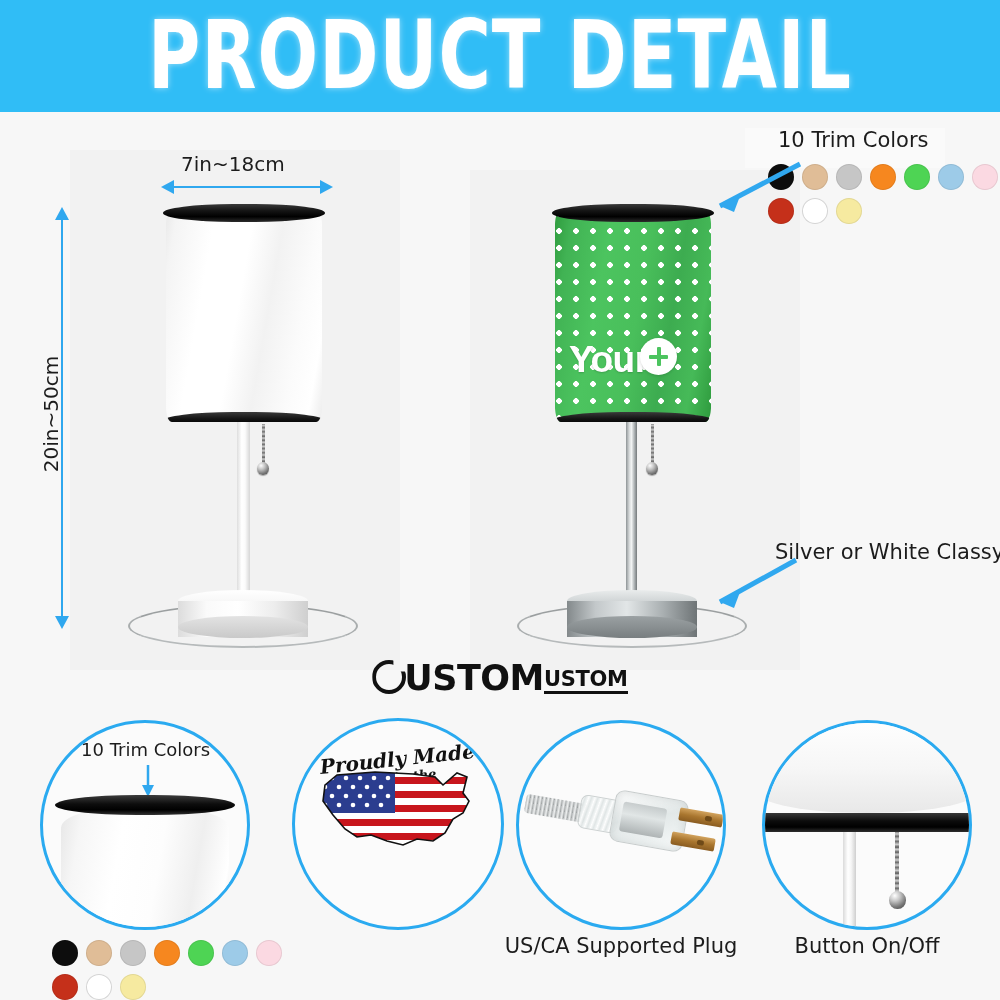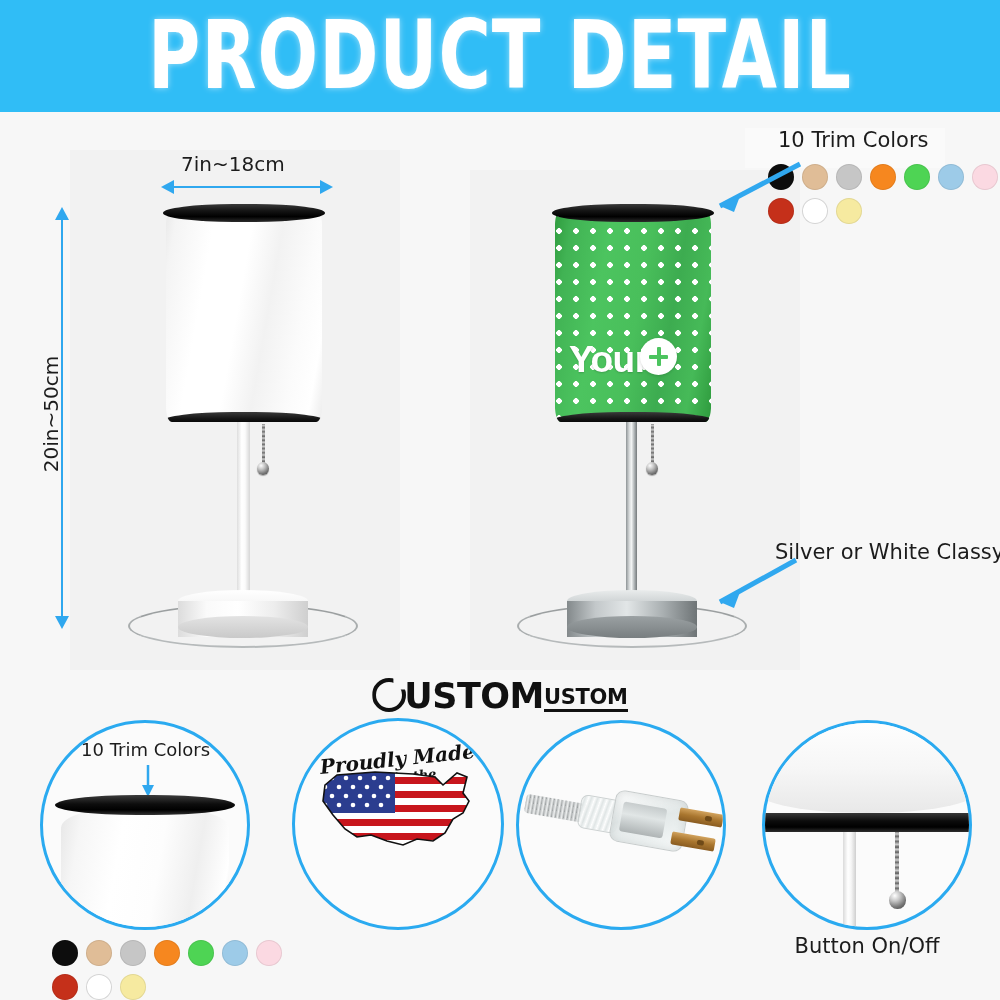--- a/index.html
+++ b/index.html
@@ -168,21 +168,21 @@
     width: 26px; height: 26px; border-radius: 50%;
     box-shadow: inset 0 0 0 1px rgba(0,0,0,0.08);
   }
   .swatch.white-sw { box-shadow: inset 0 0 0 1px #d4d4d4; }
 
   .callout-arrow { position: absolute; }
 
   
   .brand {
     position: absolute; left: 0; top: 660px; width: 1000px;
-    display: flex; justify-content: center; align-items: flex-end; margin-top: 18px;
+    display: flex; justify-content: center; align-items: flex-end;
   }
   .brand-inner { display: flex; align-items: flex-end; position: relative; }
   .brand-c {
     width: 34px; height: 34px; position: relative; margin-right: -2px; margin-bottom: 2px;
   }
   .brand-c::before {
     content:""; position: absolute; inset: 0;
     border: 4px solid #111; border-radius: 50%;
     clip-path: polygon(0 0, 62% 0, 62% 34%, 100% 34%, 100% 100%, 0 100%);
   }
@@ -524,20 +524,21 @@
 
   <div class="circle" style="left:516px;top:8px;width:210px;height:210px;">
     <div class="plug-cord"></div>
     <div class="plug-boot"></div>
     <div class="plug-body">
       <div class="plug-inner"></div>
     </div>
     <div class="plug-pin" style="left:160px;top:88px;"></div>
     <div class="plug-pin" style="left:152px;top:112px;"></div>
   </div>
+  <div class="panel-caption" style="left:476px;top:222px;width:290px;">US/CA Supported Plug</div>
 
   <div class="circle" style="left:762px;top:8px;width:210px;height:210px;">
     <div class="c4-shade"></div>
     <div class="c4-trim"></div>
     <div class="c4-pole"></div>
     <div class="c4-chain"></div>
     <div class="c4-ball"></div>
   </div>
   <div class="panel-caption" style="left:742px;top:222px;width:250px;">Button On/Off</div>
 </div>

